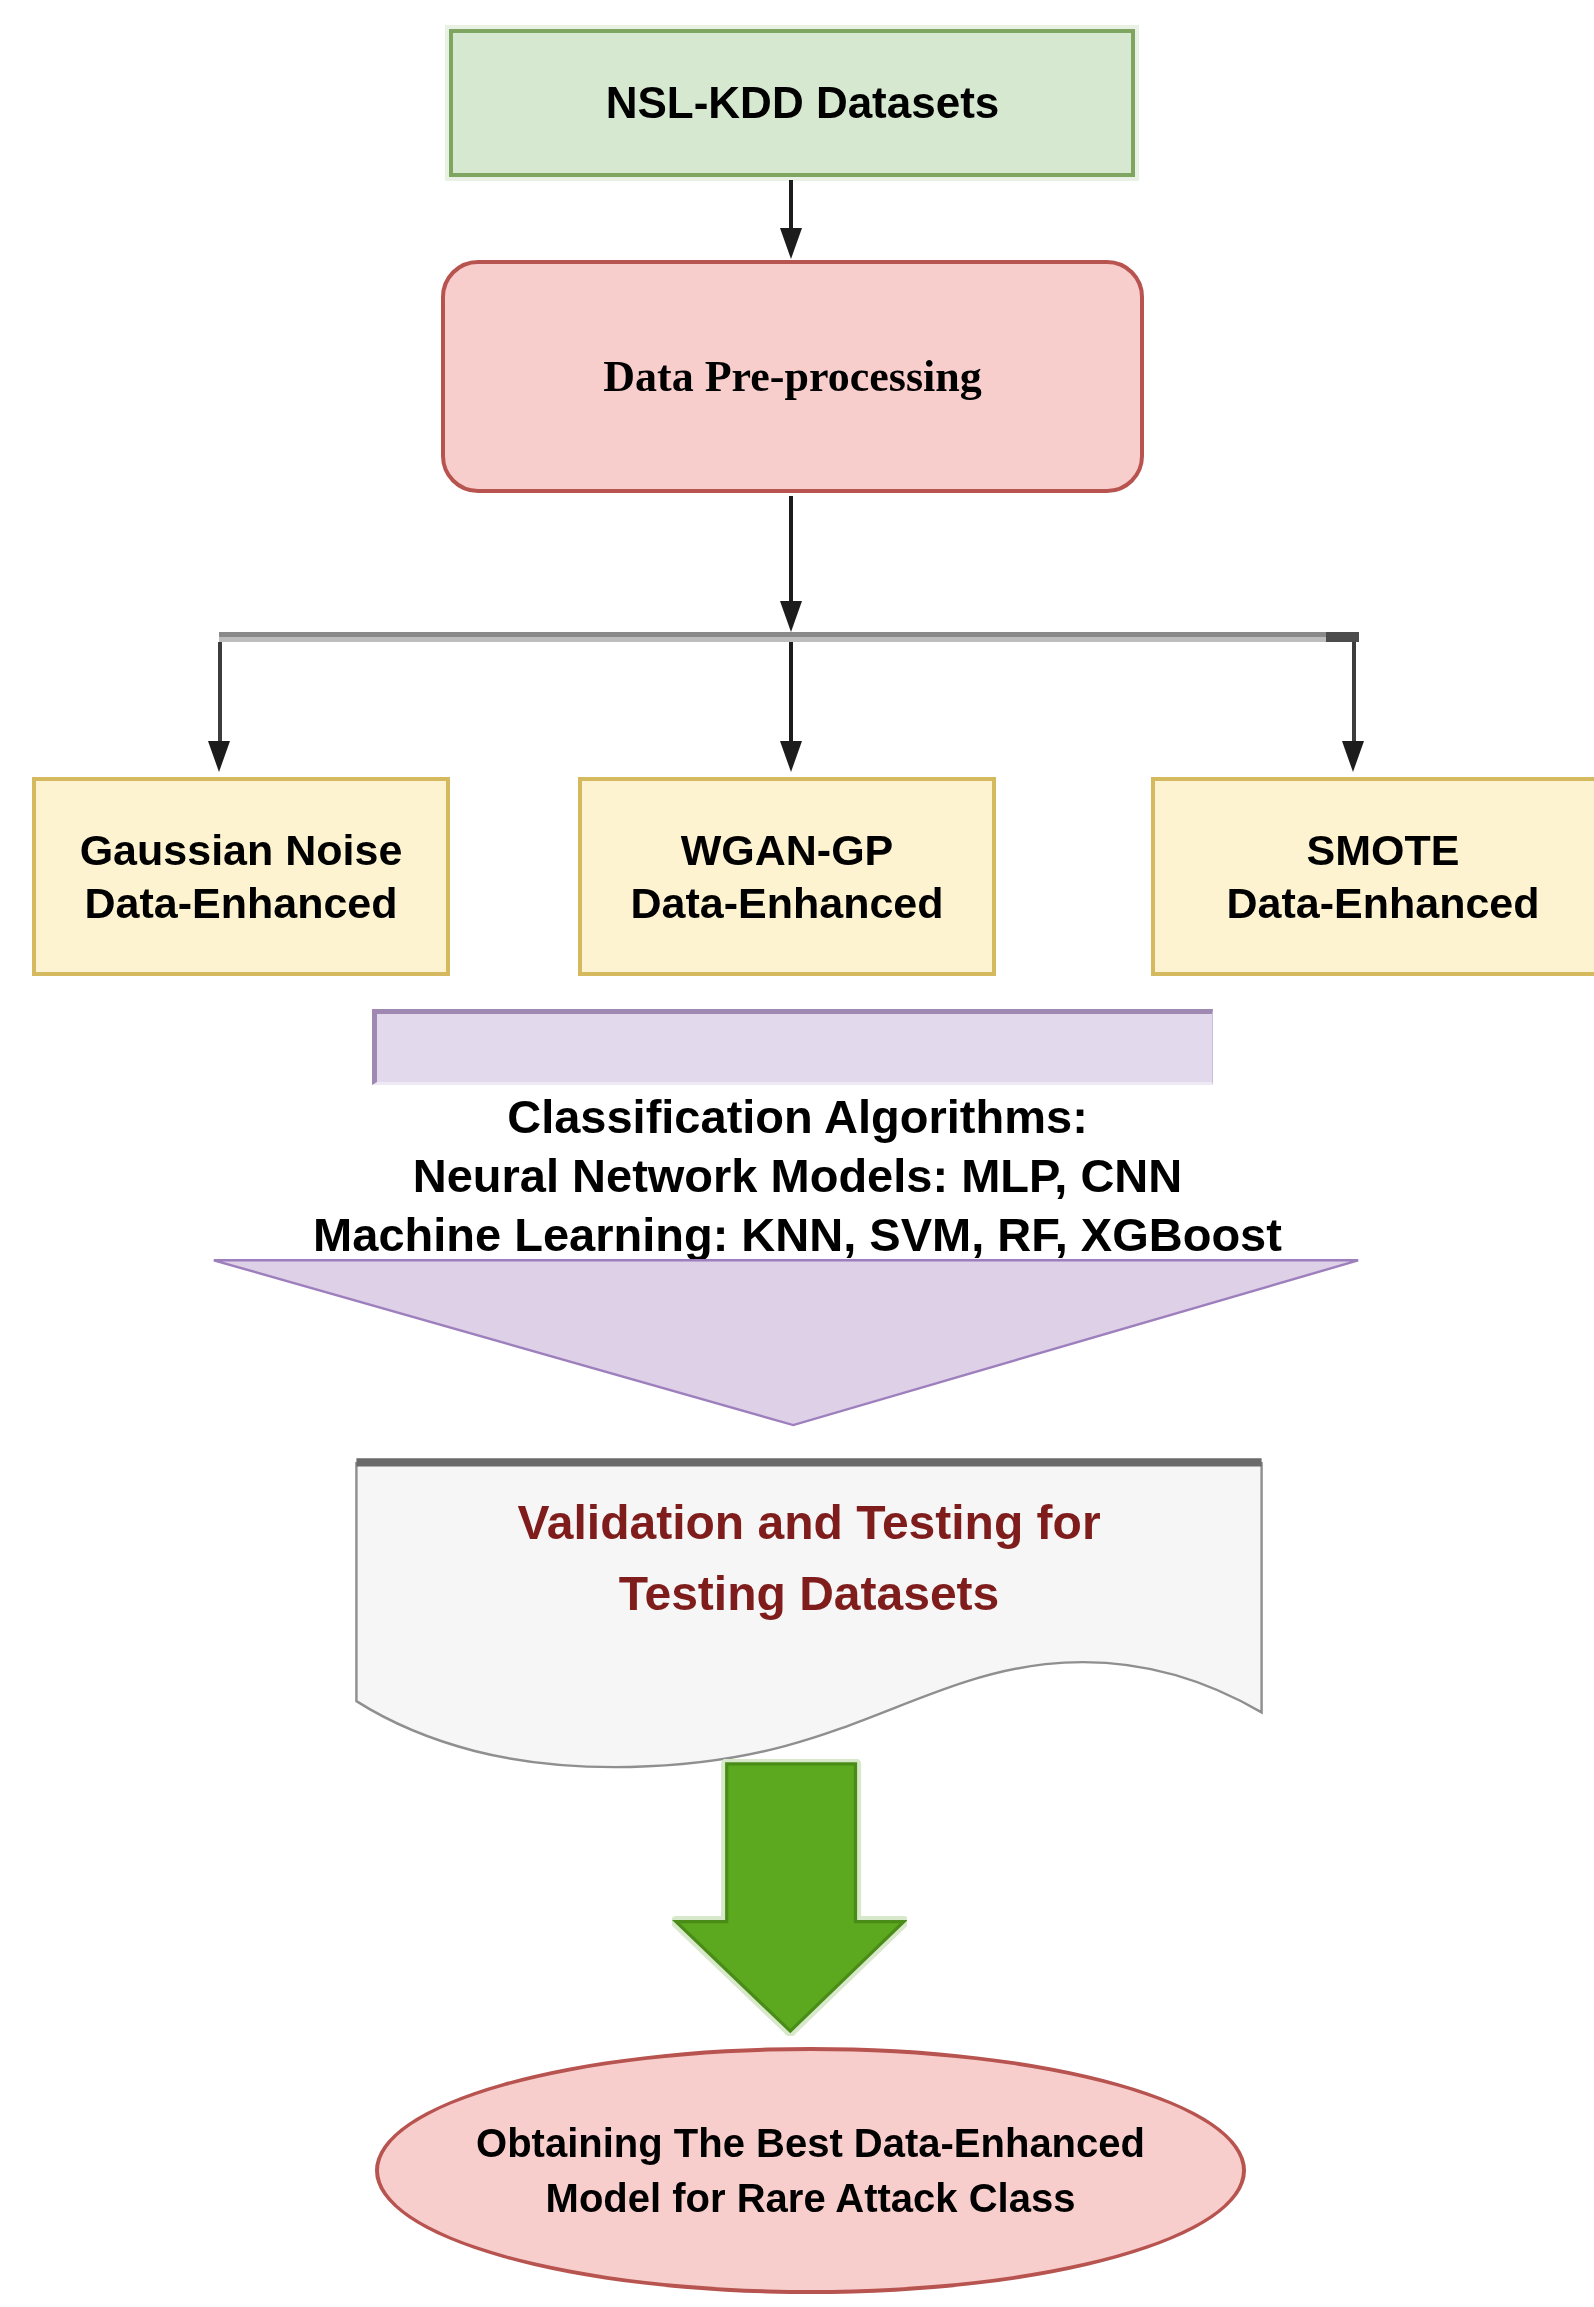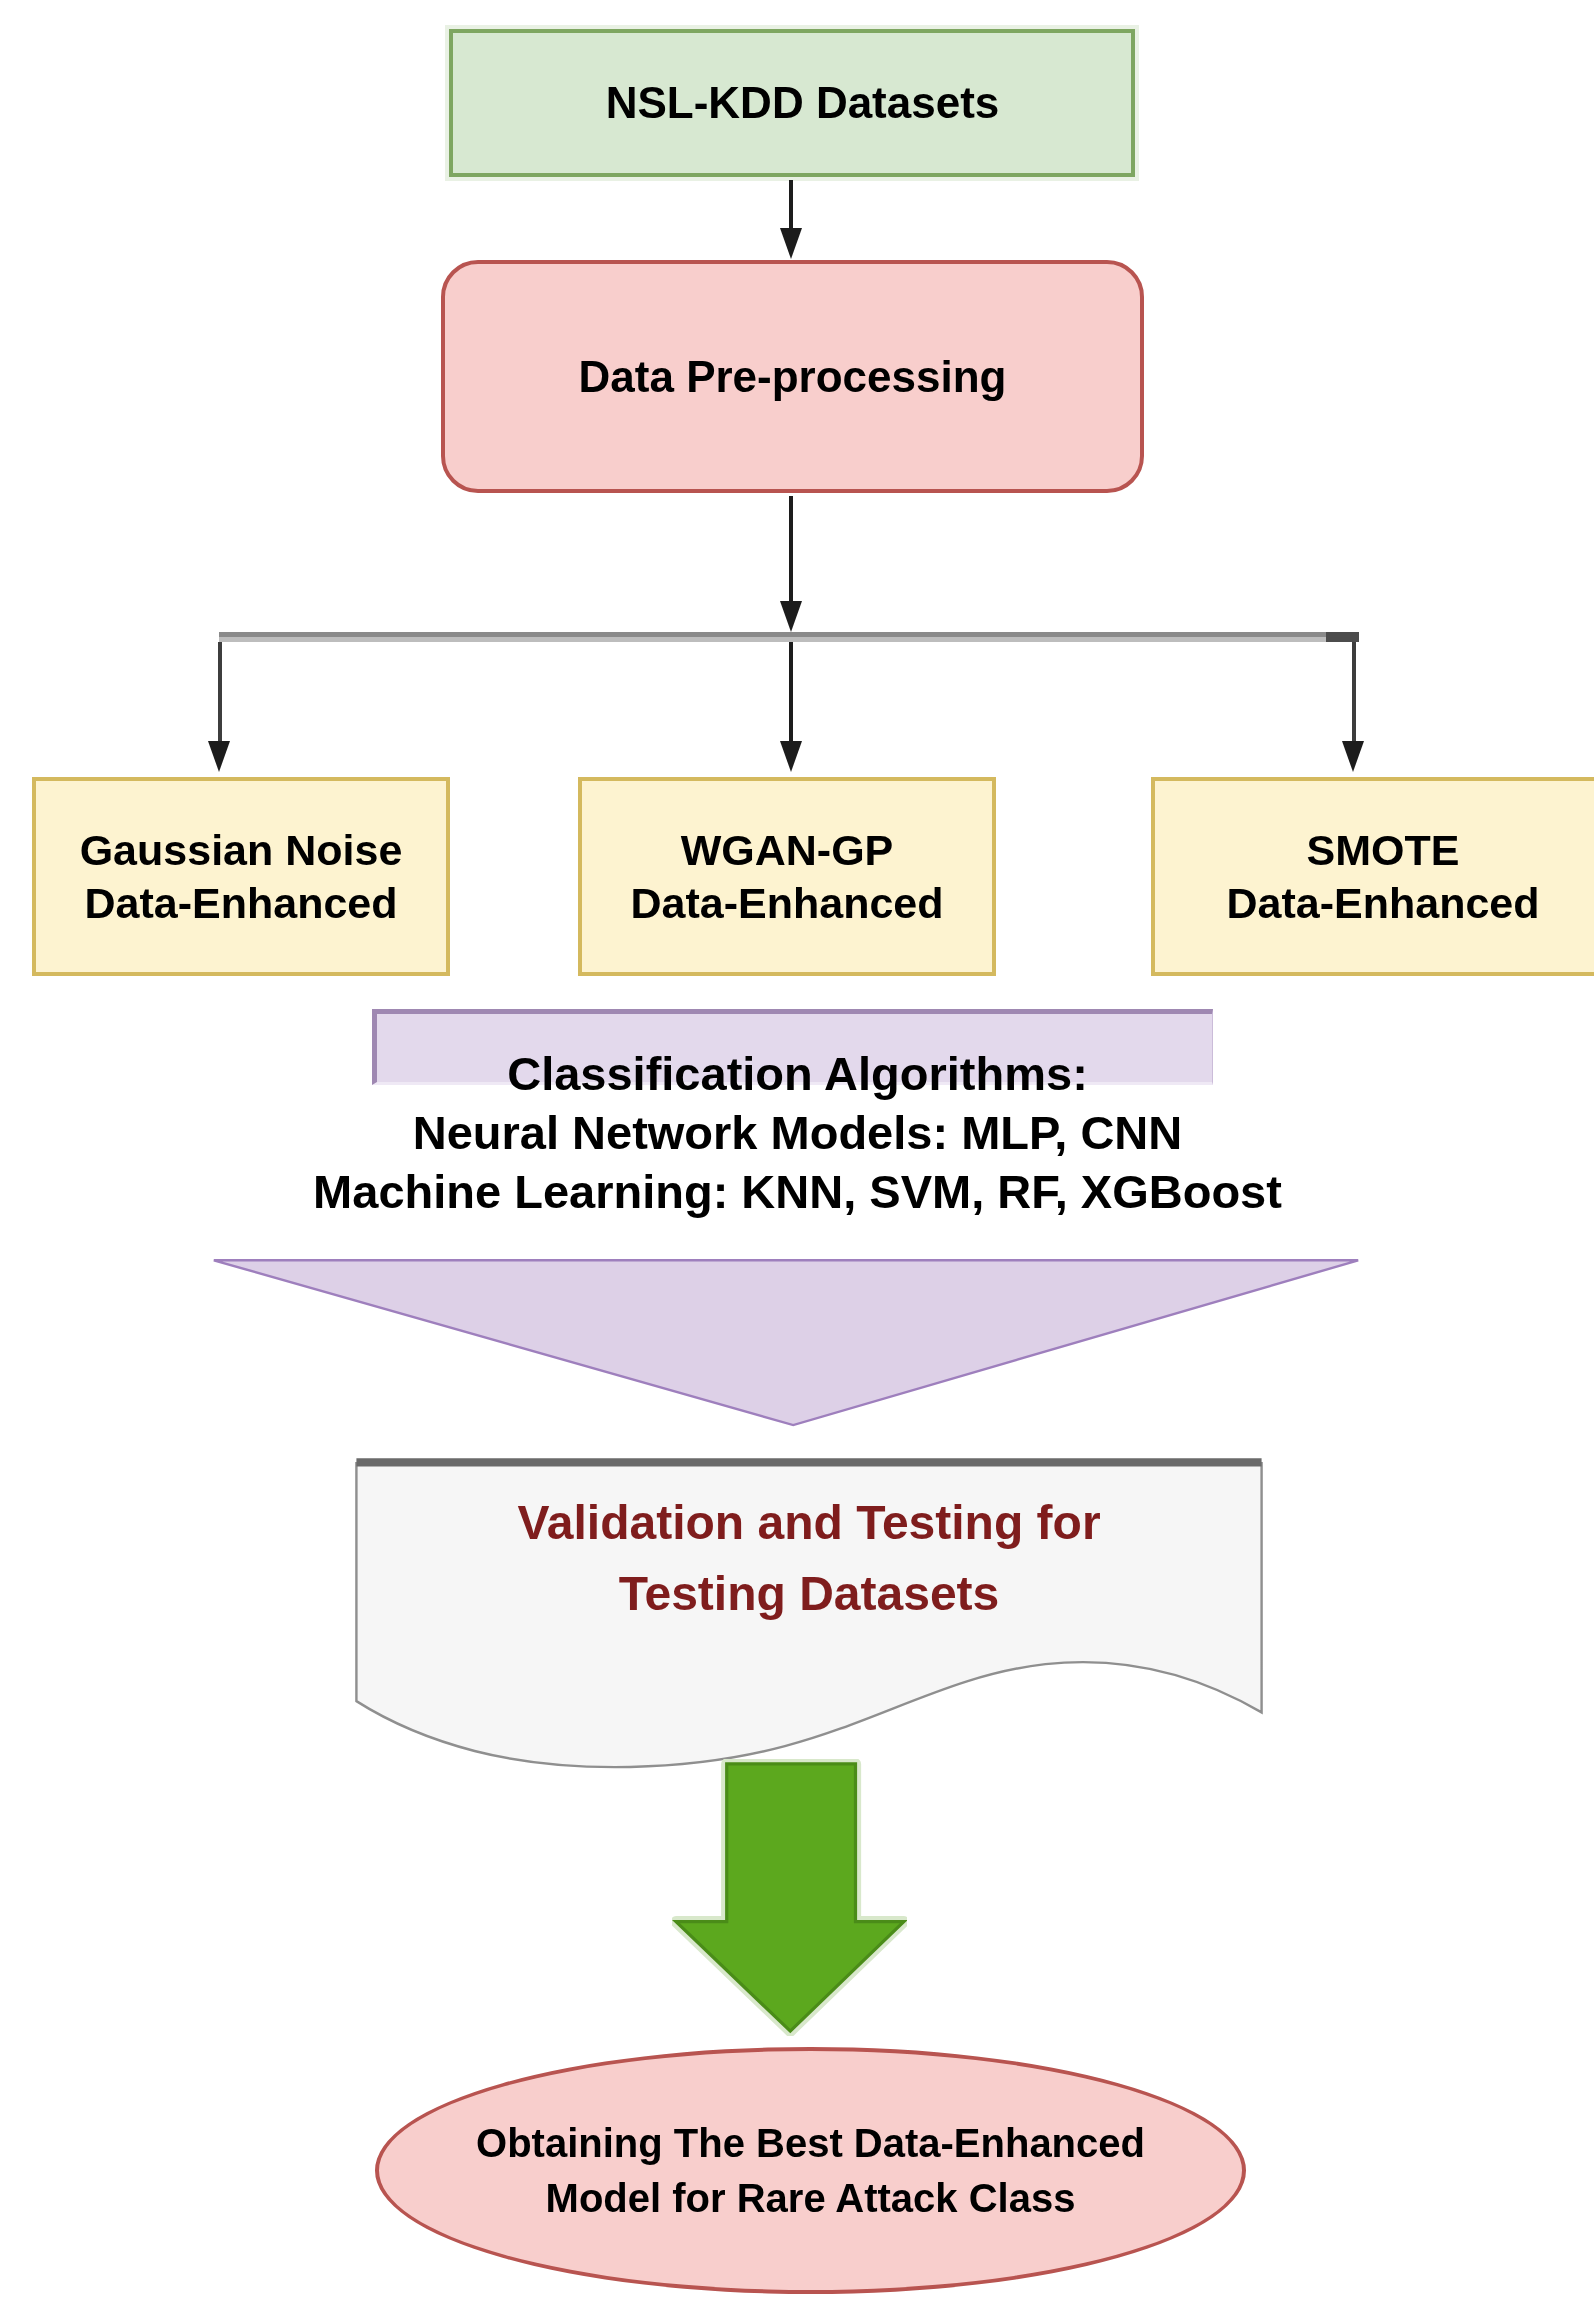--- a/index.html
+++ b/index.html
@@ -22,38 +22,39 @@
     left:449px;top:29px;width:686px;height:148px;
     background:#d7e8d1;border:4.8px solid #7ea661;
     font-size:44px;
     box-shadow:0 0 0 4px #e9f1e4;
     padding-left:21px;
   }
   .node-preprocess{
     left:441px;top:260px;width:703px;height:233px;
     background:#f8cecc;border:4.8px solid #b85450;border-radius:37px;
     font-size:44px;
+    font-family:Liberation Serif, serif;
   }
   .node-yellow{
     top:777px;height:199px;
     background:#fdf3d0;border:4.8px solid #d4b95e;
     font-size:43px;line-height:53px;
   }
   .node-gaussian{left:32px;width:418px;}
   .node-wgan{left:578px;width:418px;}
   .node-smote{left:1151px;width:464px;}
 
   .funnel-rect{
     position:absolute;left:372px;top:1009px;width:841px;height:76px;
     box-sizing:border-box;background:#e3d9ec;
     border-top:5.6px solid #9f88b2;border-left:5.6px solid #9f88b2;
     border-right:1.6px solid #cbbcd9;border-bottom:3.2px solid #efe9f5;
   }
   .funnel-text{
-    position:absolute;left:74px;top:1044px;width:1447px;
+    position:absolute;left:74px;top:1087px;width:1447px;
     text-align:center;font-weight:bold;color:#000;
     font-size:47px;line-height:59px;
   }
   .funnel-triangle{position:absolute;left:209px;top:1257px;}
 
   .doc-shape{position:absolute;left:354px;top:1455px;}
   .doc-text{
     position:absolute;left:354px;top:1487px;width:910px;
     text-align:center;font-weight:bold;color:#7f1d1d;
     font-size:48px;line-height:71px;

